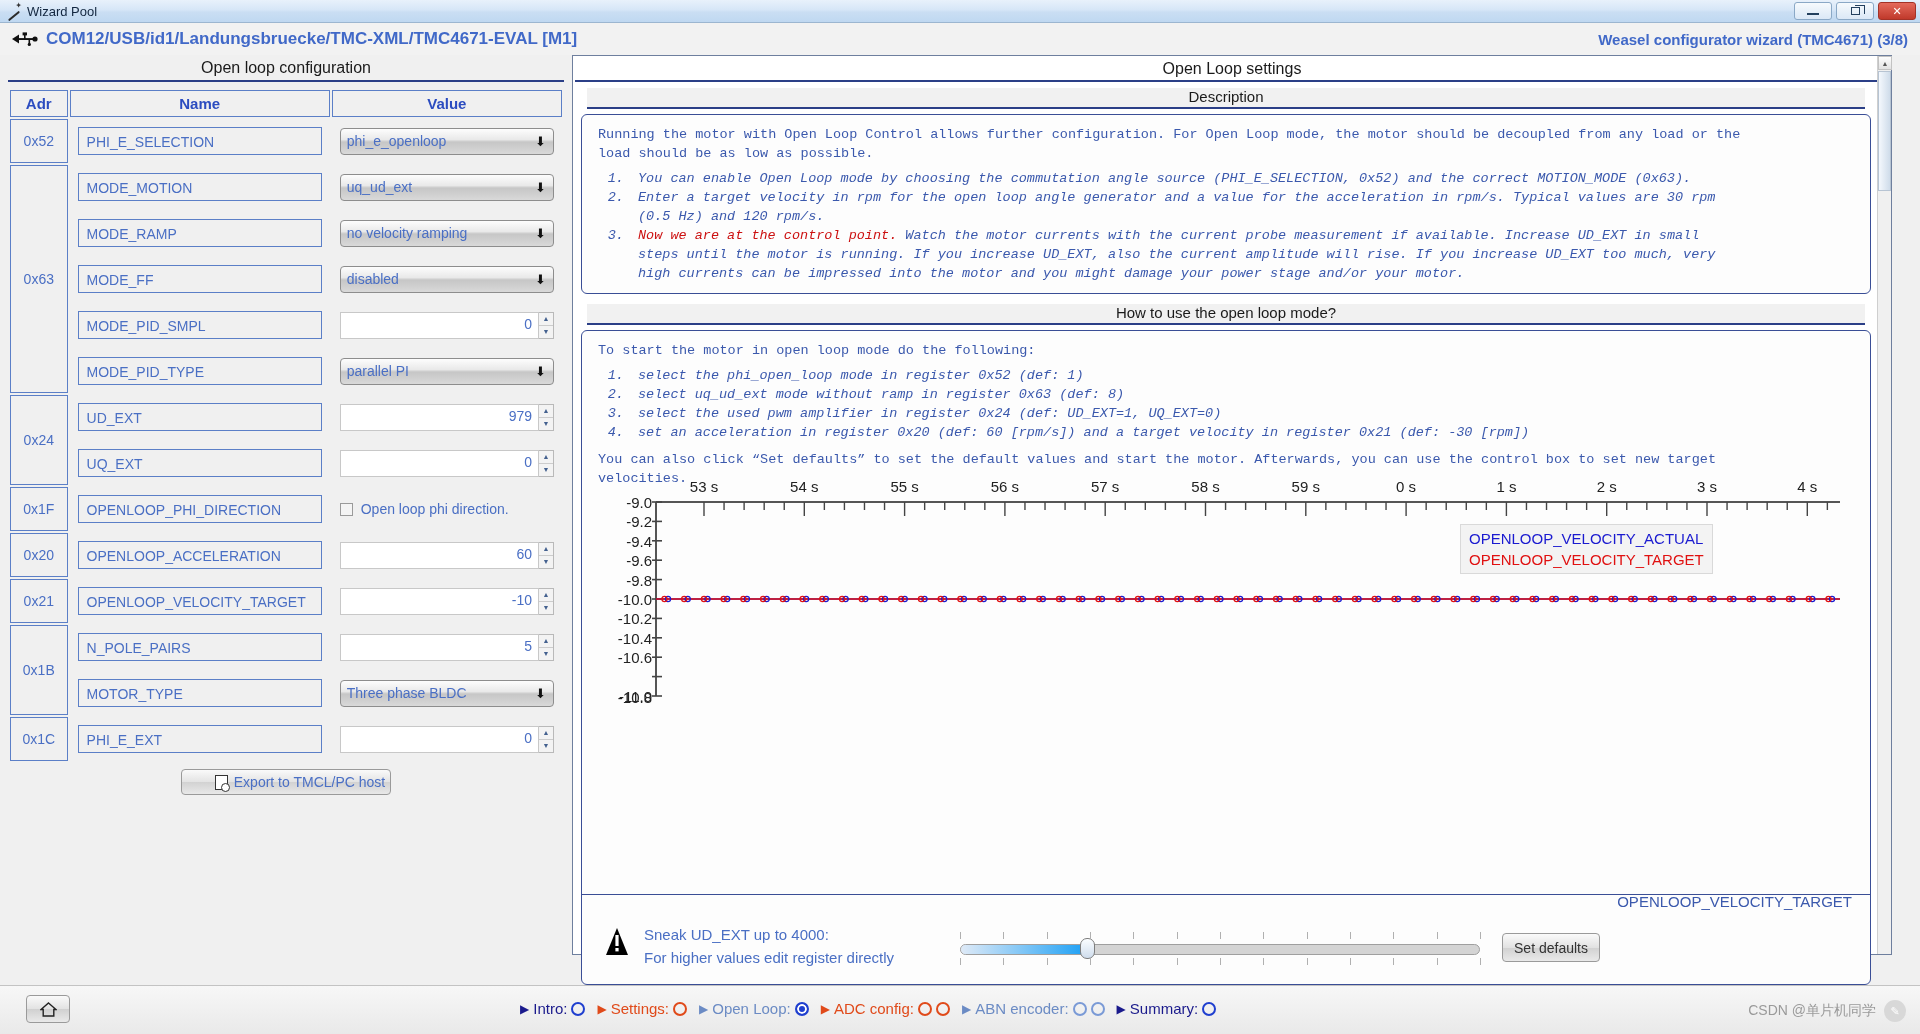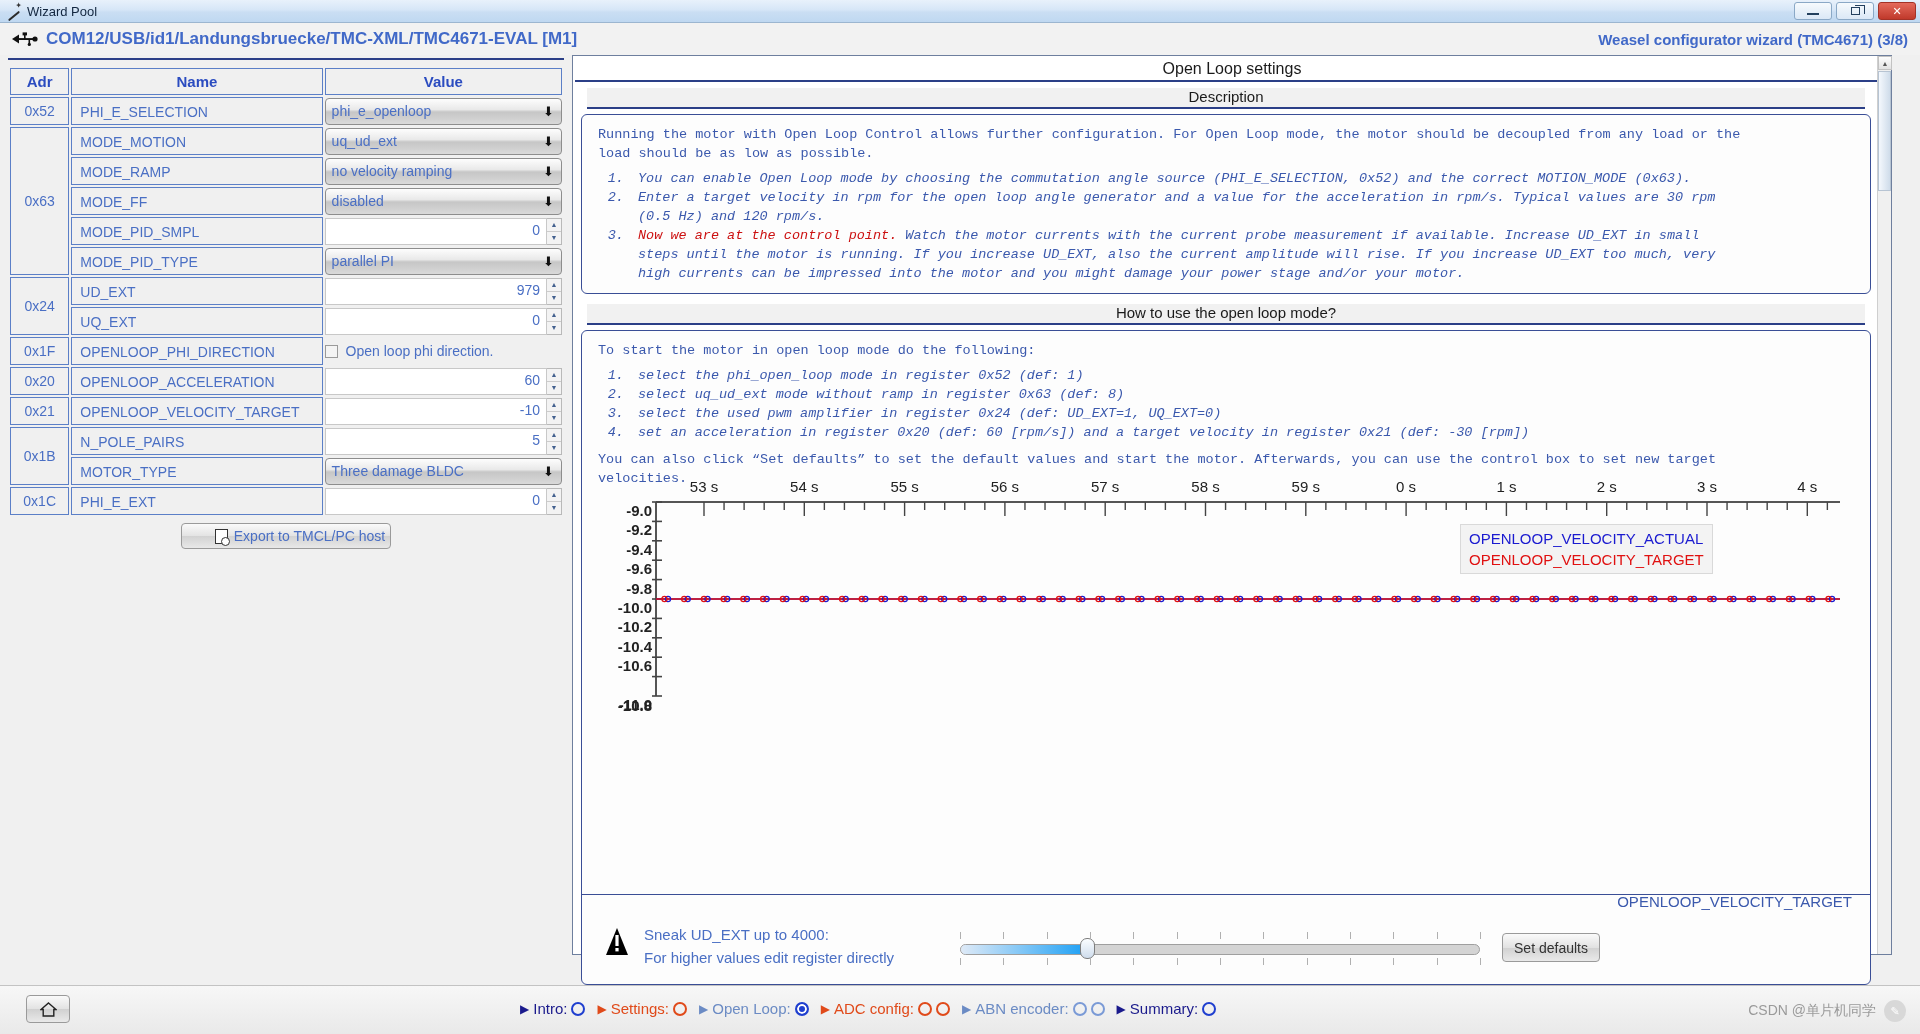--- a/index.html
+++ b/index.html
@@ -59,21 +59,21 @@
   
   #leftpanel{ position:absolute; left:0; top:0; width:572px; height:900px; }
   .section-title{ text-align:center; font-size:16px; color:#1a1a1a; padding-top:4px;}
   #leftpanel .underline{ height:2px; background:#2b3f87; margin:3px 8px 0 8px;}
 
   table.cfg{ border-collapse:separate; border-spacing:2px; margin:6px auto 0 auto; width:556px;}
   table.cfg th{
     border:1px solid #5b7fc7; background:#f0f0f0; color:#2b4cc0;
     font-size:15px; font-weight:bold; padding:4px 0; text-align:center;
   }
-  table.cfg td{ padding:0; }
+  table.cfg td{ padding:8px; }
   td.adr{
     border:1px solid #5b7fc7; background:#f0f0f0; color:#4a6fc4;
     text-align:center; font-size:14px; width:56px;
   }
   td.namecell{ width:228px; }
   .namebox{
     border:1px solid #5b7fc7; background:#f0f0f0; color:#4a6fc4;
     font-size:14px; padding:5px 8px; height:28px; line-height:18px;
     overflow:hidden; white-space:nowrap;
   }
@@ -222,20 +222,21 @@
     </g>
       </svg>
   </span>
   <span id="devpath">COM12/USB/id1/Landungsbruecke/TMC-XML/TMC4671-EVAL [M1]</span>
   <span id="wizlabel">Weasel configurator wizard (TMC4671) (3/8)</span>
 </div>
 
 <div id="main">
 
   <div id="leftpanel">
+    <div class="section-title">Open loop configuration</div>
     <div class="underline"></div>
 
     <table class="cfg">
       <thead>
         <tr>
           <th>Adr</th>
           <th>Name</th>
           <th>Value</th>
         </tr>
       </thead>
@@ -396,21 +397,21 @@
                 </div>
               </div>
             </td>
           </tr>
           <tr>
             <td class="namecell">
               <div class="namebox">MOTOR_TYPE</div>
             </td>
             <td class="valcell">
               <div class="combo">
-                <span>Three damage BLDC</span>
+                <span>Three phase BLDC</span>
                 <span class="arrow">⬇</span>
               </div>
             </td>
           </tr>
           <tr>
             <td class="adr" rowspan="1">0x1C</td>
             <td class="namecell">
               <div class="namebox">PHI_E_EXT</div>
             </td>
             <td class="valcell">
@@ -459,21 +460,21 @@
       <div class="group-title">How to use the open loop mode?</div>
       <div class="group" style="margin:5px 2px 0 2px;height:655px;">
         <div class="body-pad" style="padding-bottom:2px;">
           <div class="mono">To start the motor in open loop mode do the following:</div>
           <ol class="steps mono" id="howto-list"><li>select the phi_open_loop mode in register 0x52 (def: 1)</li><li>select uq_ud_ext mode without ramp in register 0x63 (def: 8)</li><li>select the used pwm amplifier in register 0x24 (def: UD_EXT=1, UQ_EXT=0)</li><li>set an acceleration in register 0x20 (def: 60 [rpm/s]) and a target velocity in register 0x21 (def: -30 [rpm])</li></ol>
           <div class="mono" style="margin-top:8px;">You can also click “Set defaults” to set the default values and start the motor. Afterwards, you can use the control box to set new target
 velocities.</div>
         </div>
 
         <div id="chartbox">
-          <div id="ylabels" style="position:absolute;left:0;top:8px;width:56px;height:210px;font-weight:bold;">
+          <div id="ylabels" style="position:absolute;left:0;top:0;width:56px;height:210px;">
               <div class="yt" style="top: 6px;">-9.0</div>
               <div class="yt" style="top: 25.4px;">-9.2</div>
               <div class="yt" style="top: 44.8px;">-9.4</div>
               <div class="yt" style="top: 64.2px;">-9.6</div>
               <div class="yt" style="top: 83.6px;">-9.8</div>
               <div class="yt" style="top: 103px;">-10.0</div>
               <div class="yt" style="top: 122.4px;">-10.2</div>
               <div class="yt" style="top: 141.8px;">-10.4</div>
               <div class="yt" style="top: 161.2px;">-10.6</div>
               <div class="yt" style="top: 180.6px; margin-top: 20px;">-10.8</div>

